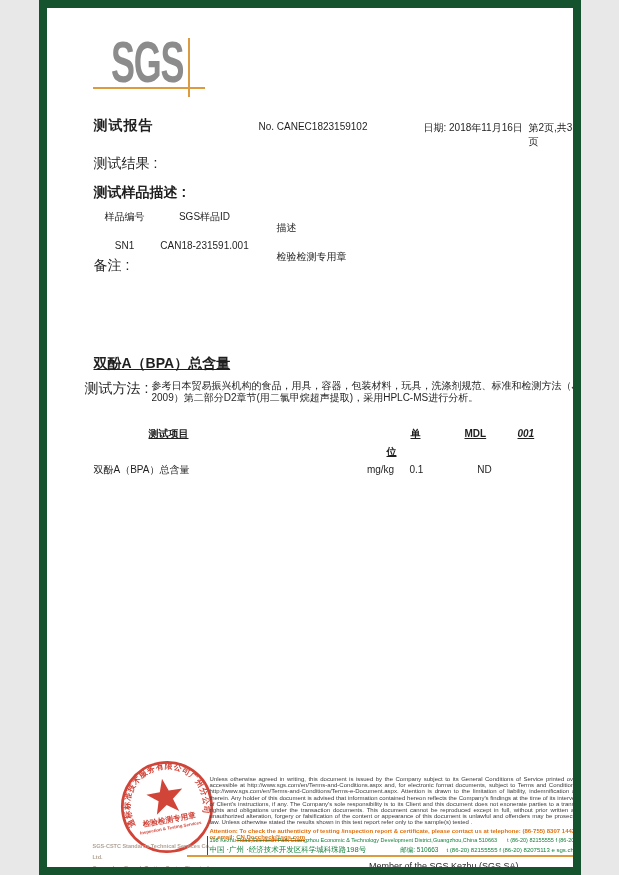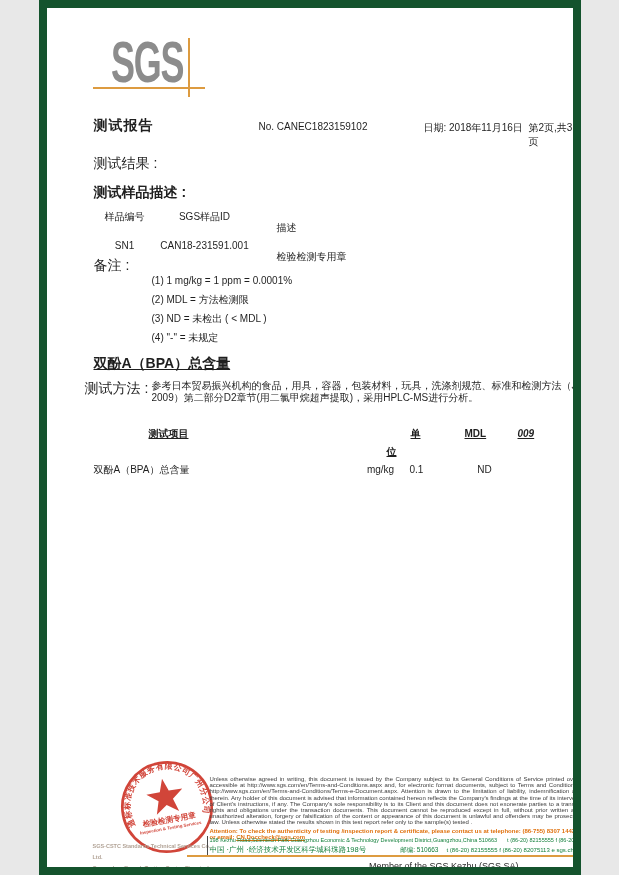--- a/index.html
+++ b/index.html
@@ -98,37 +98,31 @@
       <span class="st-c3">描述</span>
     </div>
     <div class="st-row">
       <span class="st-c1">SN1</span>
       <span class="st-c2">CAN18-231591.001</span>
       <span class="st-c3">检验检测专用章</span>
     </div>
   </div>
 
   <div class="lbl notes-label">备注 :</div>
-  <div class="notes">
-    <div>(1) 1 mg/kg = 1 ppm = 0.0001%</div>
-    <div>(2) MDL = 方法检测限</div>
-    <div>(3) ND = 未检出 ( &lt; MDL )</div>
-    <div>(4) "-" = 未规定</div>
-  </div>
 
   <div class="lbl bpa-heading">双酚A（BPA）总含量</div>
   <div class="lbl method-label">测试方法 :</div>
   <div class="method-text">参考日本贸易振兴机构的食品，用具，容器，包装材料，玩具，洗涤剂规范、标准和检测方法（JETRO 2009）第二部分D2章节(用二氯甲烷超声提取)，采用HPLC-MS进行分析。</div>
 
   <div class="result-table">
     <div class="rt-row rt-head">
       <span class="rt-item"><span class="u">测试项目</span></span>
       <span class="rt-unit"><span class="u">单位</span></span>
       <span class="rt-mdl"><span class="u">MDL</span></span>
-      <span class="rt-val"><span class="u italic">009</span></span>
+      <span class="rt-val"><span class="u italic">001</span></span>
     </div>
     <div class="rt-row">
       <span class="rt-item">双酚A（BPA）总含量</span>
       <span class="rt-unit">mg/kg</span>
       <span class="rt-mdl">0.1</span>
       <span class="rt-val">ND</span>
     </div>
   </div>
 
   <svg class="stamp" viewBox="0 0 100 100">

